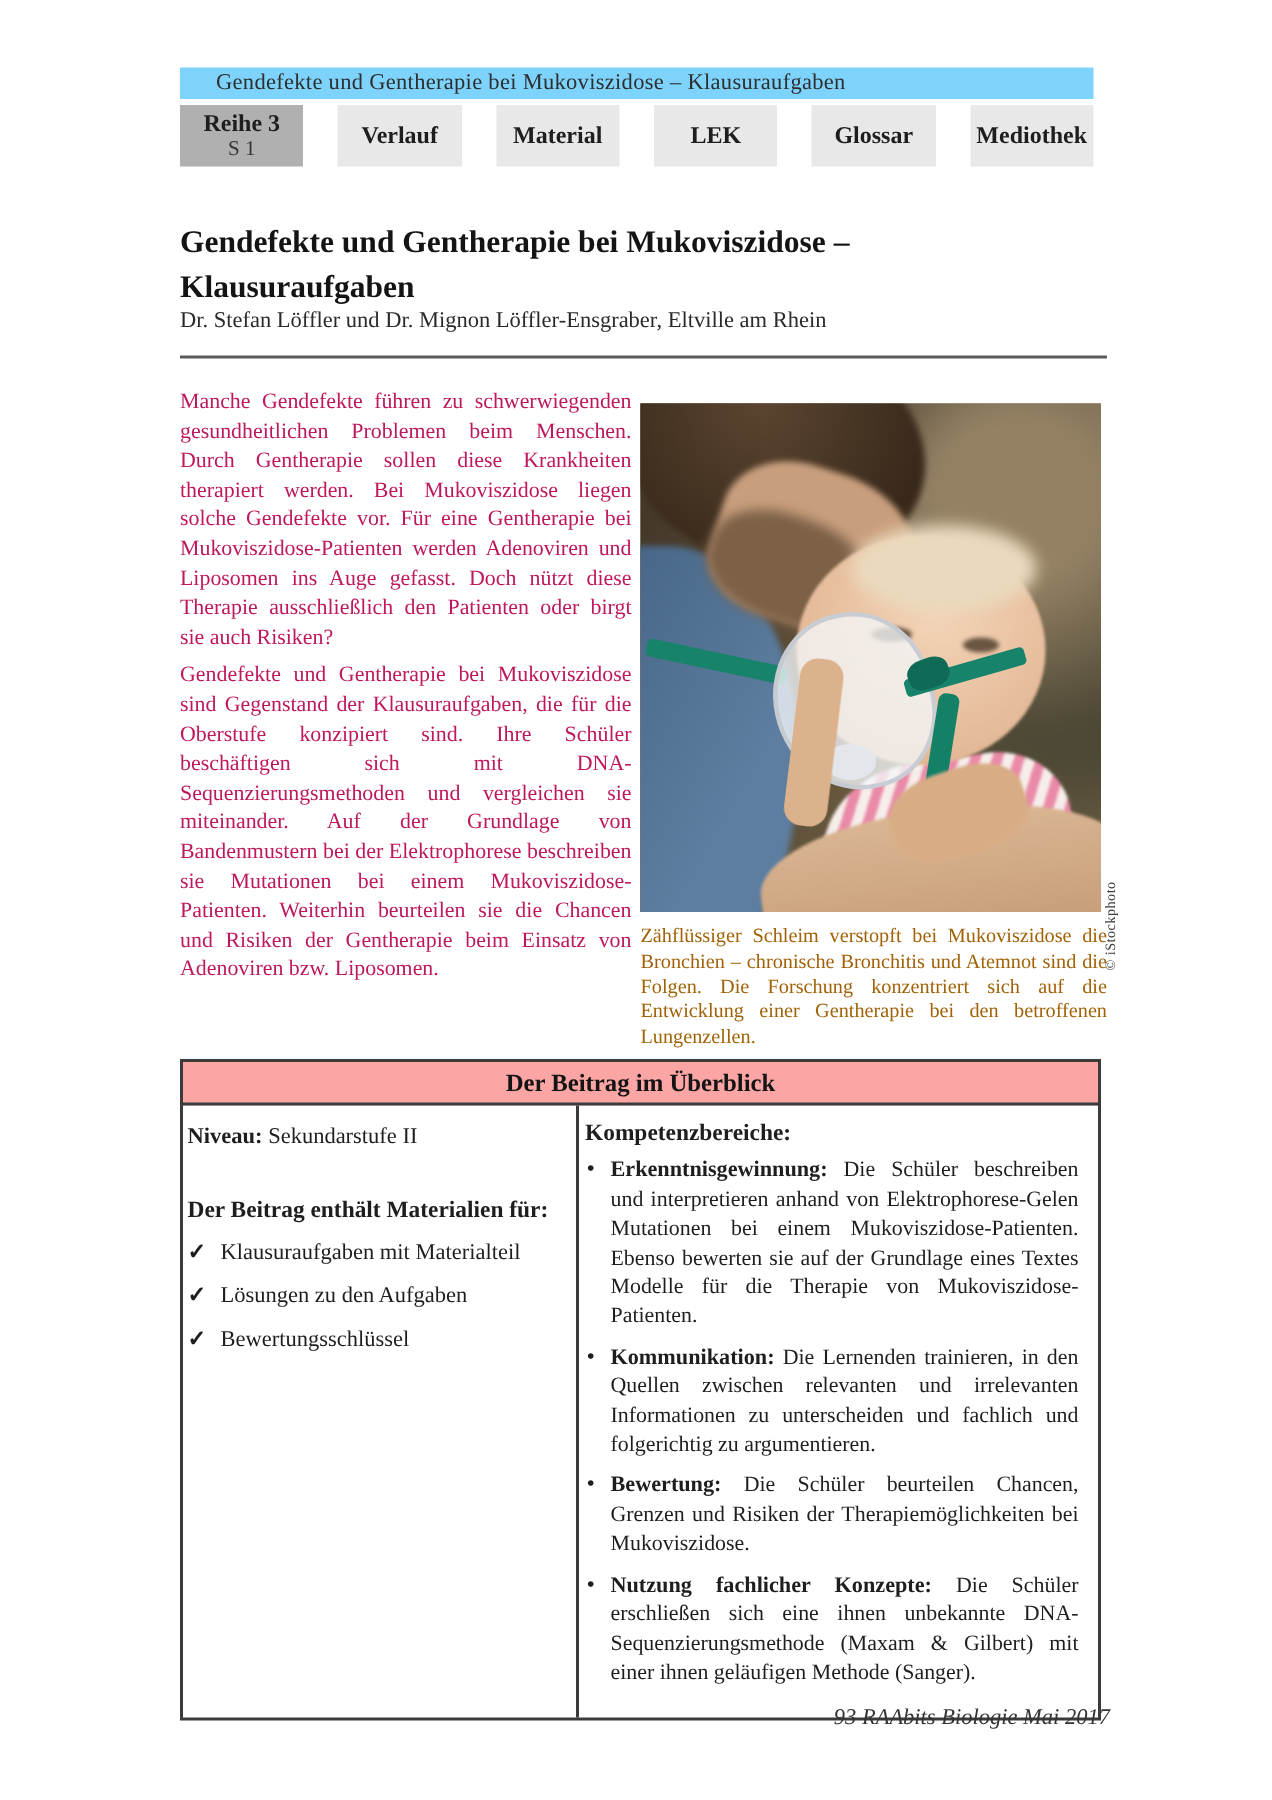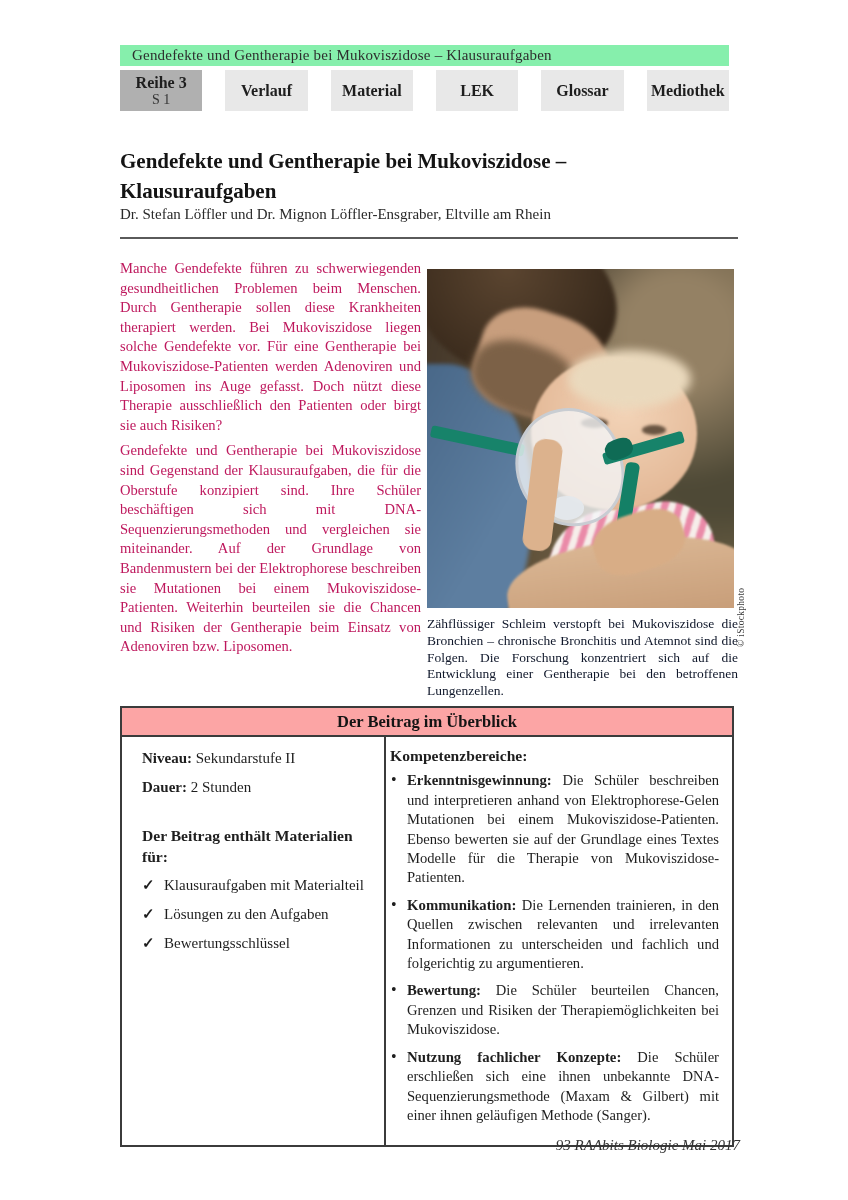--- a/index.html
+++ b/index.html
@@ -2,21 +2,21 @@
 <html lang="de"><head>
 <meta charset="utf-8">
 <style>
   * { margin:0; padding:0; box-sizing:border-box; }
   html,body { background:#ffffff; }
   body { font-family:"Liberation Serif","DejaVu Serif",serif; color:#1e1e1e; }
   .page { position:relative; width:848px; height:1200px; background:#ffffff; overflow:hidden; }
 
   
   .topbar { position:absolute; left:120px; top:45px; width:609px; height:21px;
-            background:#86efac; font-size:15px; line-height:21px; padding-left:12px;
+            background:#7dd3fc; font-size:15px; line-height:21px; padding-left:24px;
             color:#2e2e2e; letter-spacing:.2px; }
   .tabs { position:absolute; left:120px; top:70px; width:609px; height:41px;
           display:flex; gap:23px; }
   .tab { flex:1; background:#e8e8e8; display:flex; flex-direction:column;
          align-items:center; justify-content:center; font-weight:bold; font-size:16px;
          color:#1e1e1e; cursor:default; }
   .tab.active { background:#b0b0b0; }
   .tab .sub { font-weight:normal; font-size:14px; color:#333; line-height:15px; }
   .tab .lbl { line-height:18px; }
 
@@ -85,30 +85,30 @@
   .ph-dad-finger { left:33%; top:50%; width:9.5%; height:33%; border-radius:12px;
     background:#dcb28d; transform:rotate(7deg); filter:blur(.5px); }
   .ph-dad-thumb { left:54%; top:72%; width:30%; height:17%; border-radius:40%;
     background:#d8ad86; transform:rotate(-18deg); filter:blur(1px); }
 
   .credit { position:absolute; left:671px; top:571px; width:140px; height:12px;
             transform:rotate(-90deg); font-size:9.5px; color:#3c3c3c; letter-spacing:.3px;
             text-align:left; line-height:12px; }
 
   .caption { position:absolute; left:427px; top:616px; width:311px; font-size:13.5px;
-             line-height:16.8px; text-align:justify; color:#0f172a; }
+             line-height:16.8px; text-align:justify; color:#a16207; }
 
   
   .overview { position:absolute; left:120px; top:706px; width:614px;
               border:2px solid #3b3b3b; background:#ffffff; }
   .ov-header { height:29px; background:#fca5a5; border-bottom:2px solid #3b3b3b;
                display:flex; align-items:center; justify-content:center;
                font-size:16.5px; font-weight:bold; color:#141414; }
   .ov-body { display:flex; align-items:stretch; }
-  .ov-left { width:264px; border-right:2px solid #3b3b3b; padding:11px 13px 14px 20px;
+  .ov-left { width:264px; border-right:2px solid #3b3b3b; padding:11px 13px 14px 3px;
              font-size:15px; line-height:20px; }
   .ov-right { flex:1; padding:9px 13px 12px 4px; font-size:14.6px; line-height:19.4px; }
   .ov-row { margin-bottom:9px; }
   .ov-left-heading { font-weight:bold; font-size:15.6px; line-height:21px;
                      margin-top:28px; margin-bottom:8px; }
   .check-item { position:relative; padding-left:22px; margin-bottom:9px; }
   .check-item .ck { position:absolute; left:0; top:0; font-weight:bold; color:#1e1e1e; }
   .ov-right-heading { font-weight:bold; font-size:15.6px; margin-bottom:6px; }
   .comp-item { position:relative; padding-left:17px; text-align:justify; margin-bottom:8px; }
   .comp-item .bl { position:absolute; left:1px; top:-1px; font-size:16px; }
@@ -189,24 +189,20 @@
 
   <div class="overview">
     <div class="ov-header">Der Beitrag im Überblick</div>
     <div class="ov-body">
 
       <div class="ov-left">
         <div class="ov-row">
           <b>Niveau:</b>
           <span>Sekundarstufe II</span>
         </div>
-        <div class="ov-row">
-          <b>Dauer:</b>
-          <span>2 Stunden</span>
-        </div>
         <div class="ov-left-heading">Der Beitrag enthält Materialien für:</div>
         <div class="check-item">
           <span class="ck">✓</span>
           <span>Klausuraufgaben mit Materialteil</span>
         </div>
         <div class="check-item">
           <span class="ck">✓</span>
           <span>Lösungen zu den Aufgaben</span>
         </div>
         <div class="check-item">

